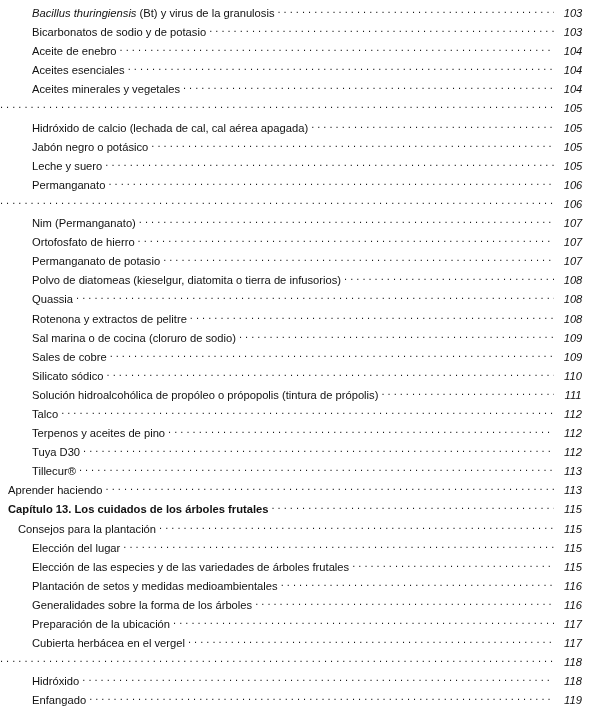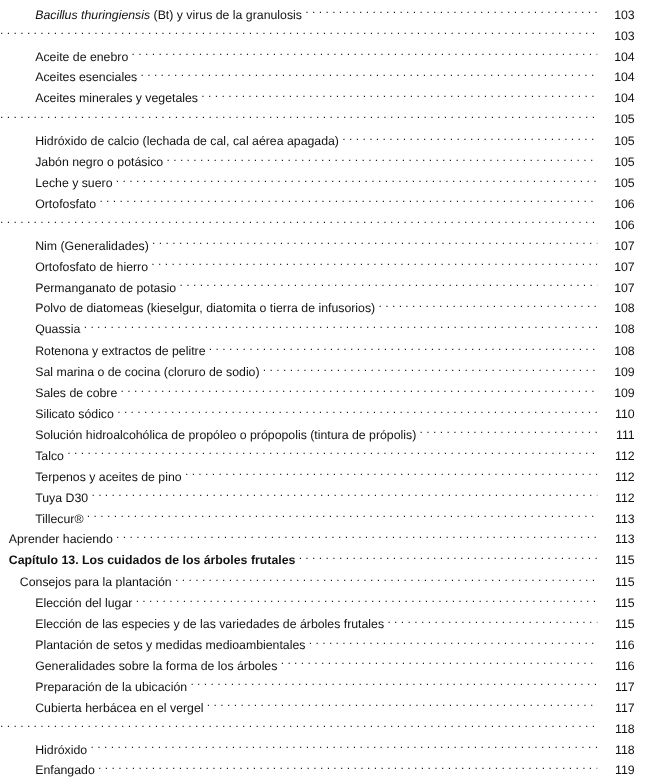--- a/index.html
+++ b/index.html
@@ -44,42 +44,44 @@
     left: 0;
     bottom: 1px;
     font-size: 11px;
     letter-spacing: 0px;
     color: #1a1a1a;
     white-space: nowrap;
   }
   .page {
     flex: 0 0 auto;
     width: 30px;
-    text-align: right;
+    text-align: center;
     padding-left: 4px;
-    padding-right: 23px;
+    padding-right: 12px;
     font-size: 11.2px;
+    font-style: italic;
   }
   
   .lvl0 .label { padding-left: 8px; }
   .lvl1 .label { padding-left: 18px; }
   .lvl2 .label { padding-left: 32px; }
   .bold .label { font-weight: bold; }
   .all-italic .label { }
 </style>
 </head>
 <body>
 
 <div id="toc">
     <div class="row lvl2">
       <span class="label"><i>Bacillus thuringiensis</i> (Bt) y virus de la granulosis</span>
       <span class="dots"></span>
       <span class="page">103</span>
     </div>
     <div class="row lvl2">
+      <span class="label">Bicarbonatos de sodio y de potasio</span>
       <span class="dots"></span>
       <span class="page">103</span>
     </div>
     <div class="row lvl2">
       <span class="label">Aceite de enebro</span>
       <span class="dots"></span>
       <span class="page">104</span>
     </div>
     <div class="row lvl2">
       <span class="label">Aceites esenciales</span>
@@ -104,30 +106,30 @@
       <span class="label">Jabón negro o potásico</span>
       <span class="dots"></span>
       <span class="page">105</span>
     </div>
     <div class="row lvl2">
       <span class="label">Leche y suero</span>
       <span class="dots"></span>
       <span class="page">105</span>
     </div>
     <div class="row lvl2">
-      <span class="label">Ortofosfato</span>
+      <span class="label">Permanganato</span>
       <span class="dots"></span>
       <span class="page">106</span>
     </div>
     <div class="row lvl2">
       <span class="dots"></span>
       <span class="page">106</span>
     </div>
     <div class="row lvl2">
-      <span class="label">Nim (Generalidades)</span>
+      <span class="label">Nim (Permanganato)</span>
       <span class="dots"></span>
       <span class="page">107</span>
     </div>
     <div class="row lvl2">
       <span class="label">Ortofosfato de hierro</span>
       <span class="dots"></span>
       <span class="page">107</span>
     </div>
     <div class="row lvl2">
       <span class="label">Permanganato de potasio</span>

